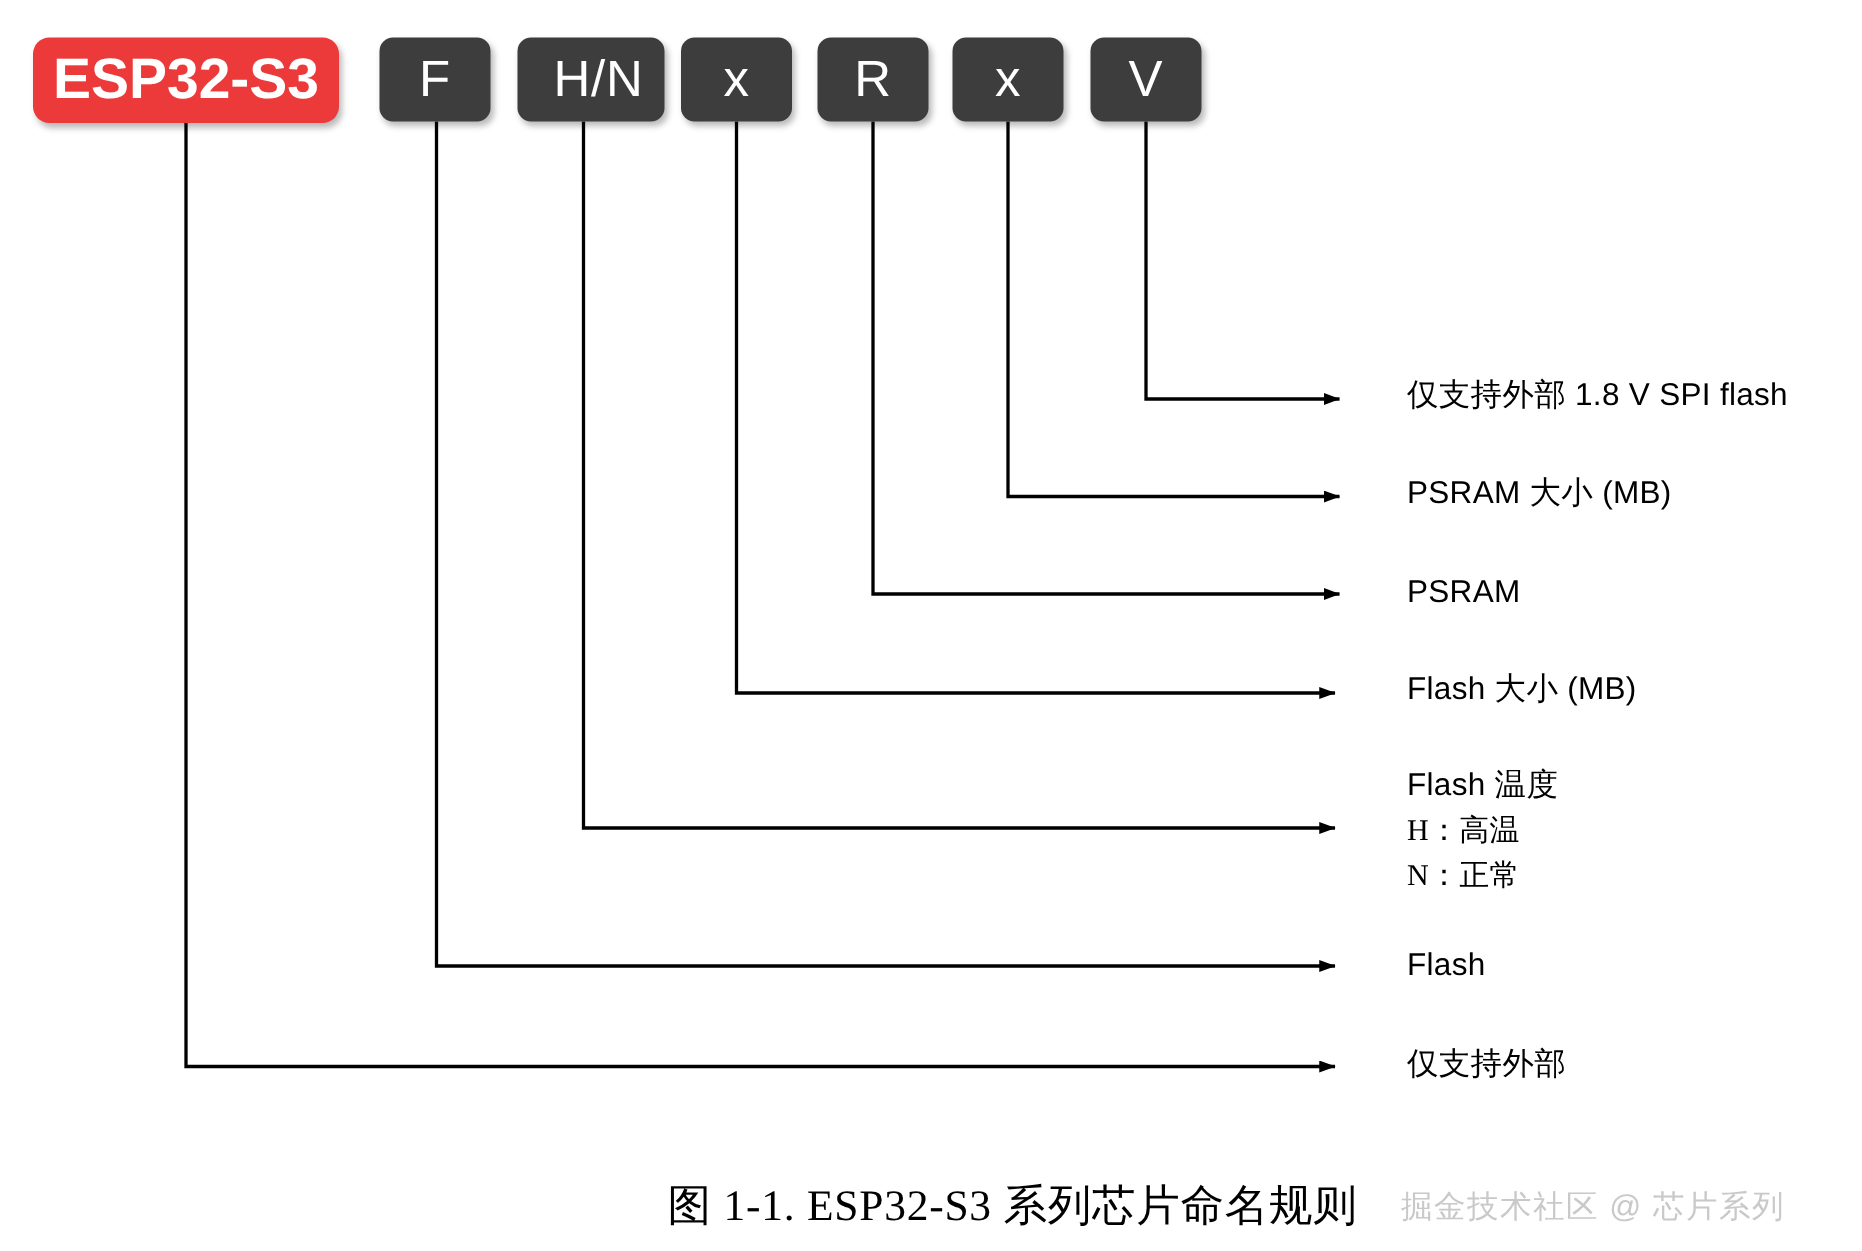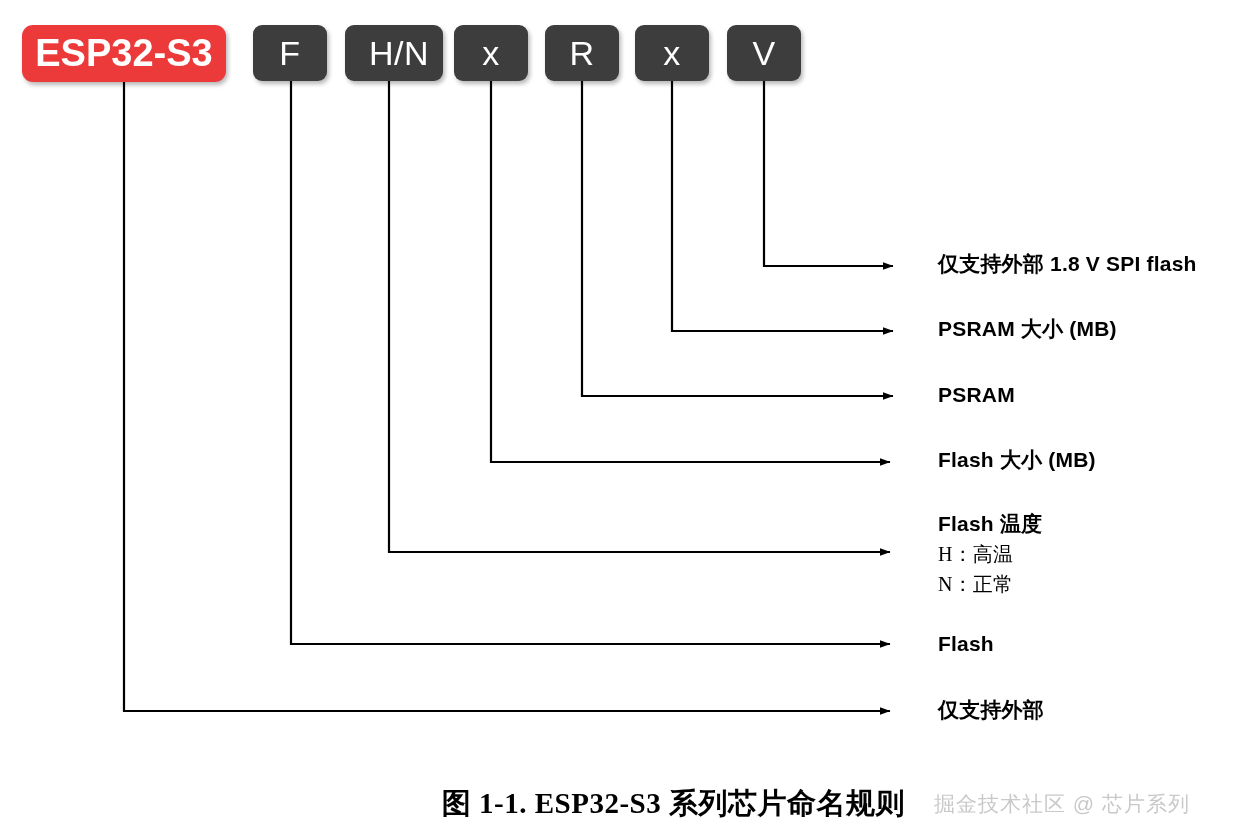--- a/index.html
+++ b/index.html
@@ -55,40 +55,40 @@
   }
   
   .desc {
     position: absolute;
     left: 938px;
     white-space: nowrap;
     line-height: 1.0;
   }
   .desc .head {
     font-size: 21px;
-    font-weight: 700;
+    font-weight: 400;
     letter-spacing: 0.2px;
   }
   .desc .sub {
     font-size: 20px;
     font-weight: 400;
     margin-top: 10px;
     letter-spacing: 0.2px;
     font-family: Liberation Serif, serif;
   }
   
   #caption {
     position: absolute;
     left: 0;
     top: 784px;
     width: 905px;
     text-align: right;
     font-family: "Liberation Serif", "DejaVu Serif", serif;
     font-size: 29px;
-    font-weight: 700;
+    font-weight: 400;
     letter-spacing: 0.5px;
   }
   
   #watermark {
     position: absolute;
     left: 934px;
     top: 790px;
     font-size: 21px;
     color: #c9c9c9;
     white-space: nowrap;

